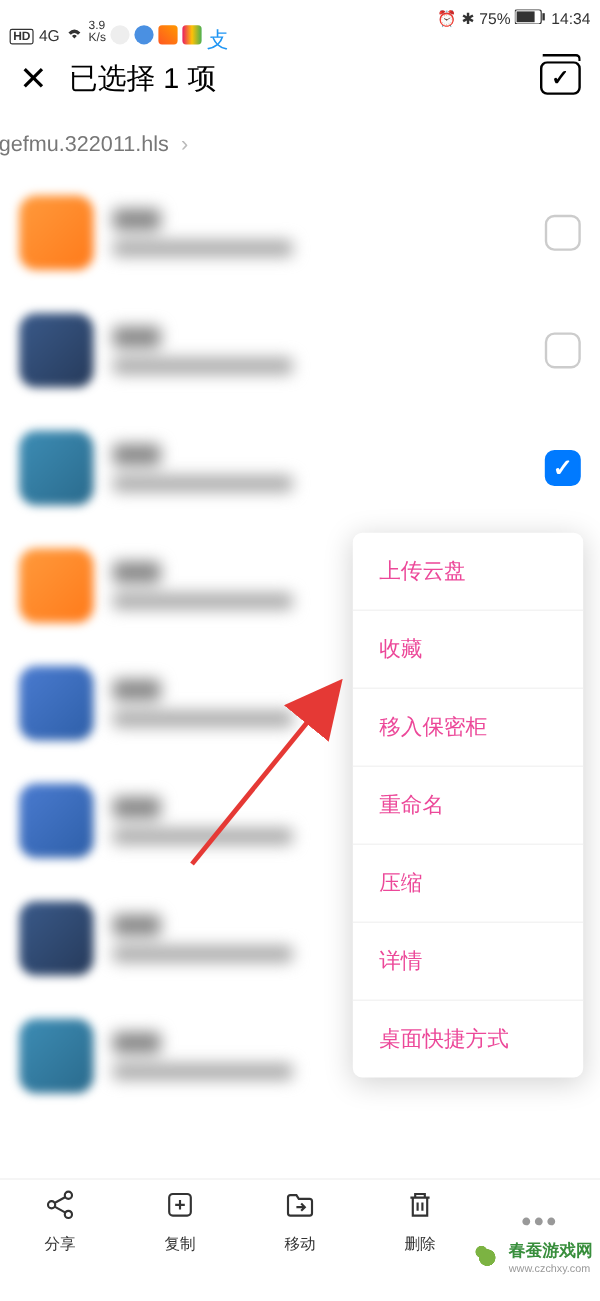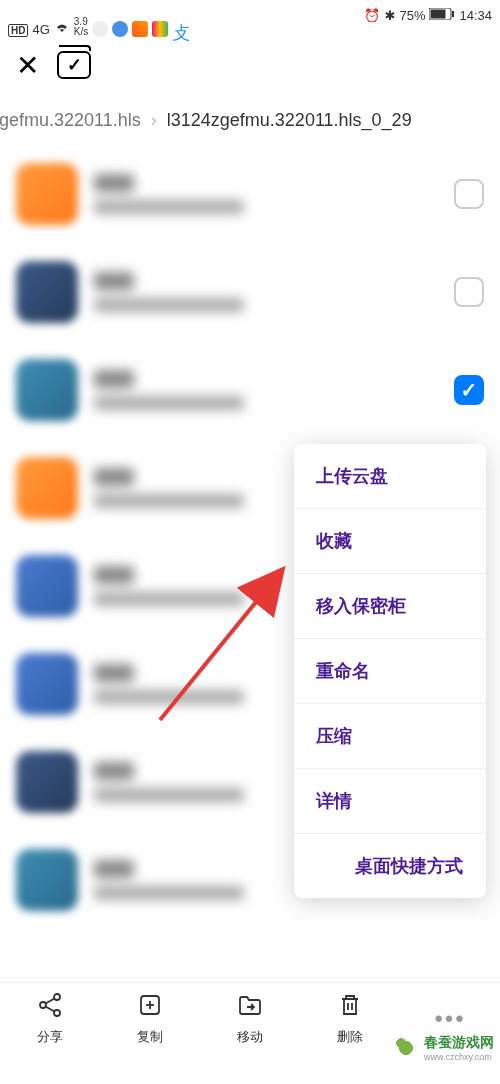--- a/index.html
+++ b/index.html
@@ -83,26 +83,25 @@
       top: 444px;
       width: 192px;
       background: #fff;
       border-radius: 8px;
       box-shadow: 0 4px 24px rgba(0,0,0,0.18);
       z-index: 10;
     }
     .menu-item {
       padding: 20px 22px;
       font-size: 18px;
-      color: #4c1d95;
+      color: #ec4899;
       border-bottom: 1px solid #f0f0f0;
       cursor: pointer;
-      font-weight: bold;
-    }
-    .menu-item:last-child { border-bottom: none; margin-left: 39px; }
+    }
+    .menu-item:last-child { border-bottom: none; }
     .arrow {
       position: absolute;
       width: 140px; height: 160px;
       top: 565px; left: 150px;
       z-index: 11;
       pointer-events: none;
     }
     .bottom-bar {
       position: absolute;
       bottom: 30px; left: 0; right: 0;
@@ -167,29 +166,29 @@
           <rect x="1.5" y="1.5" width="15" height="9" fill="#333"></rect>
           <rect x="23" y="3" width="2" height="6" fill="#333"></rect>
         </svg>
     </span>
     <span>14:34</span>
   </div>
 </div>
 
 <div class="title-bar">
   <span class="close-btn">✕</span>
+  <span class="title-text">已选择 1 项</span>
   <span class="select-all">
     <span class="select-all-check">✓</span>
   </span>
 </div>
 
 <div class="breadcrumb">
   <span style="margin-left:-10px;">zgefmu.322011.hls</span>
   <span class="bc-sep">›</span>
-  <span style="color:#333;">l3124zgefmu.322011.hls_0_29</span>
 </div>
 
 <div class="file-list">
   <div class="file-row">
     <div class="file-icon icon-orange"></div>
     <div class="file-info">
         <div class="file-name"></div>
         <div class="file-meta"></div>
       </div>
     <div class="checkbox"></div>

